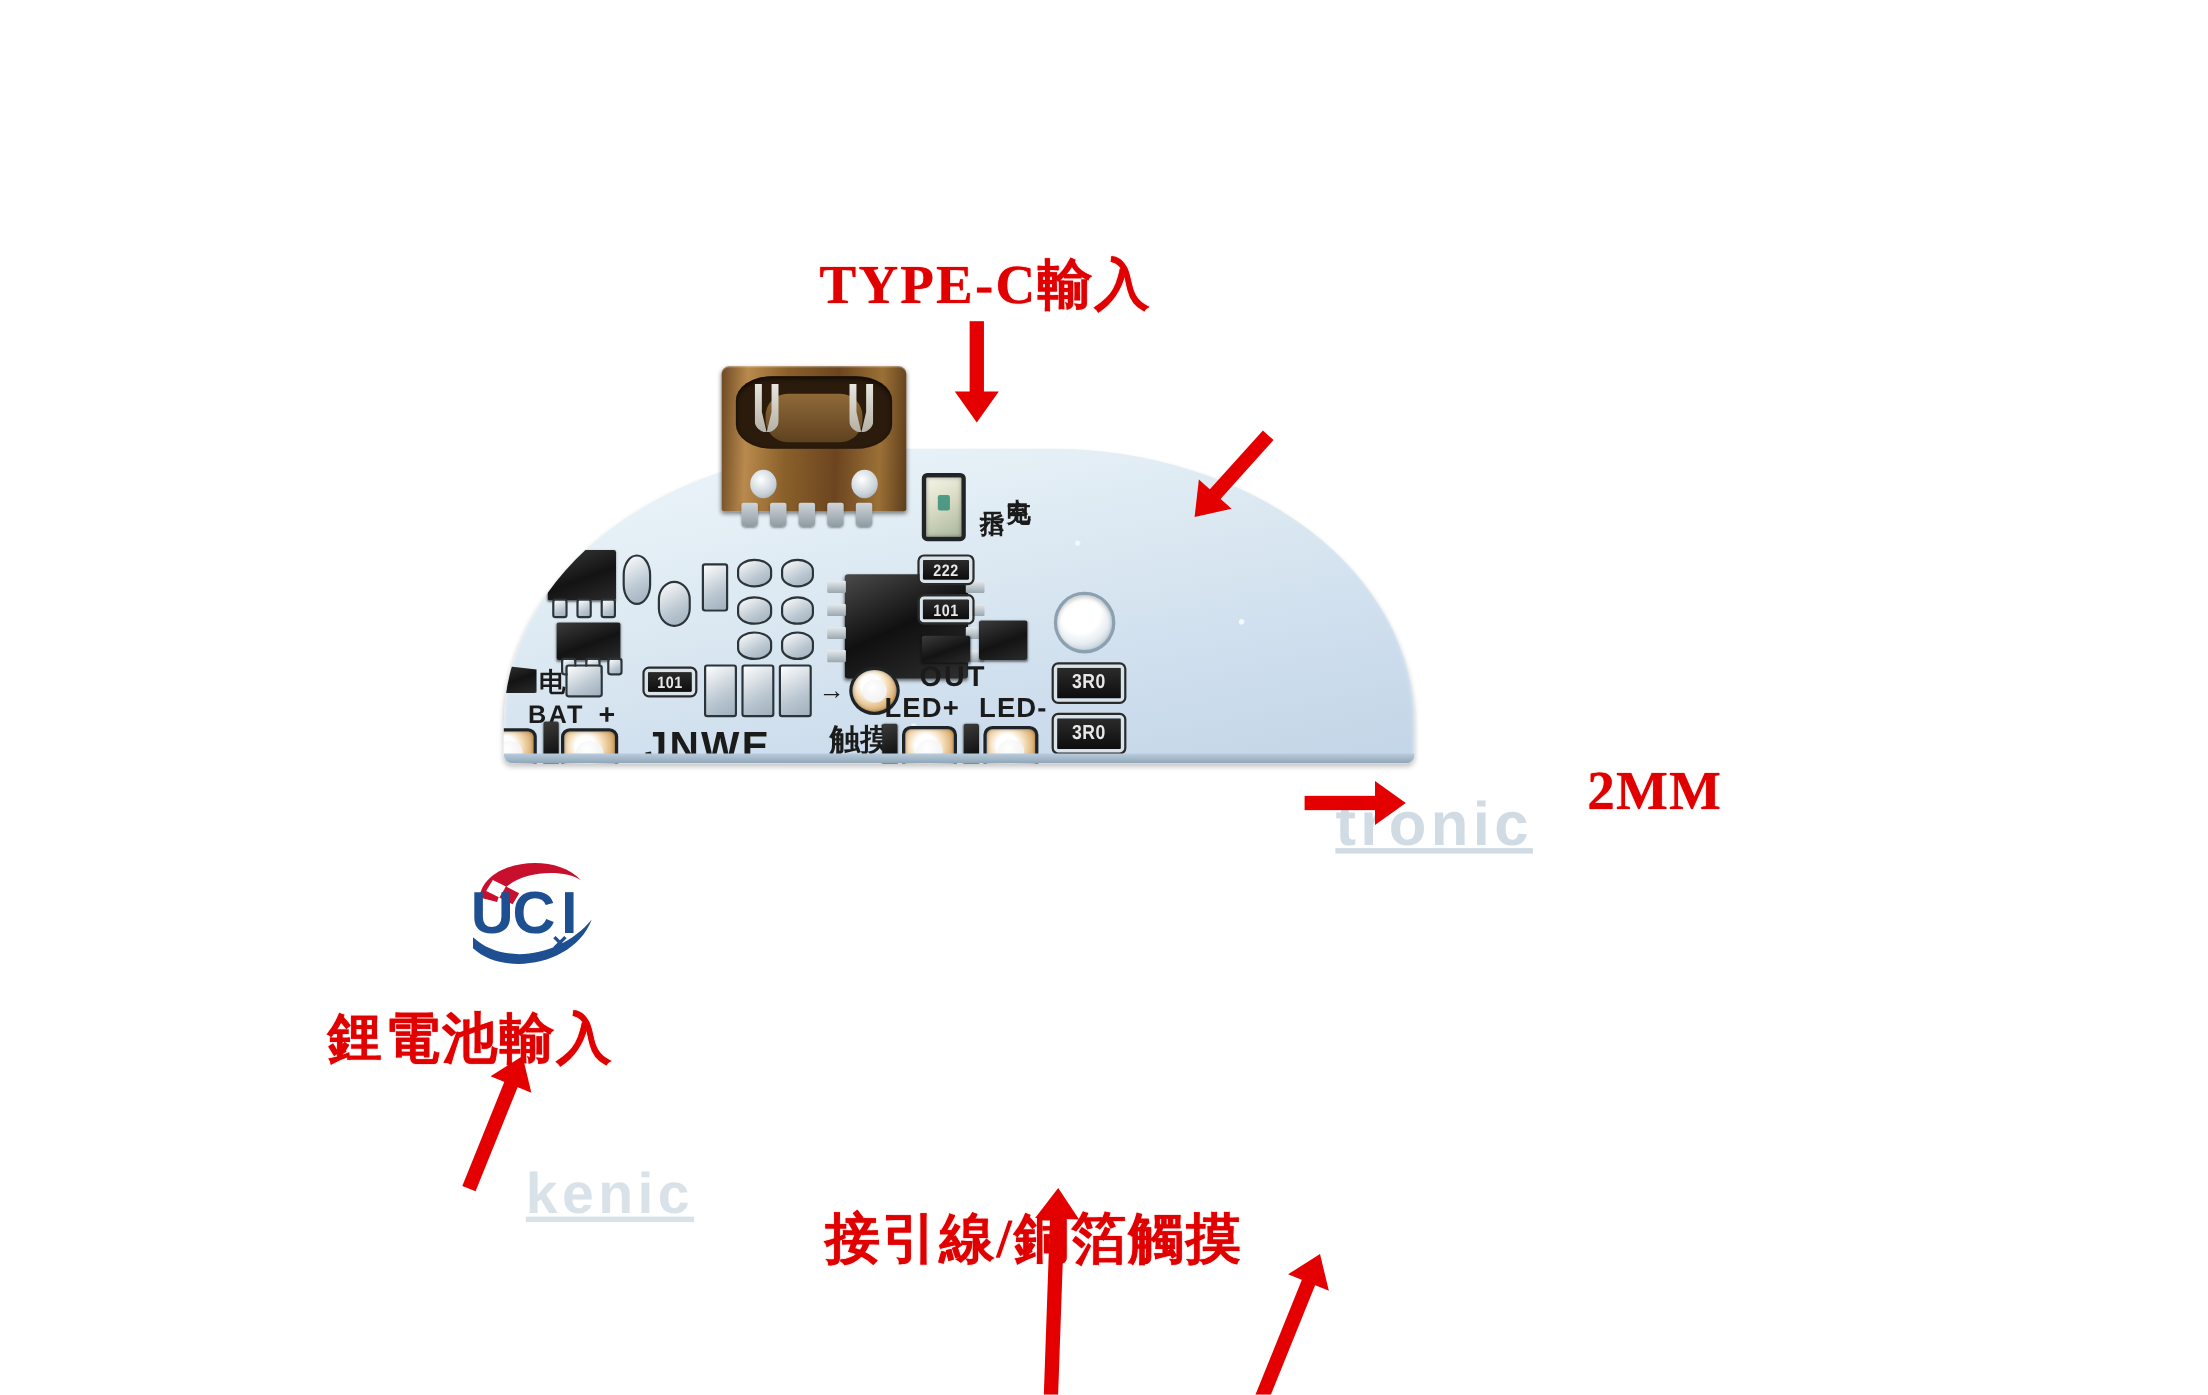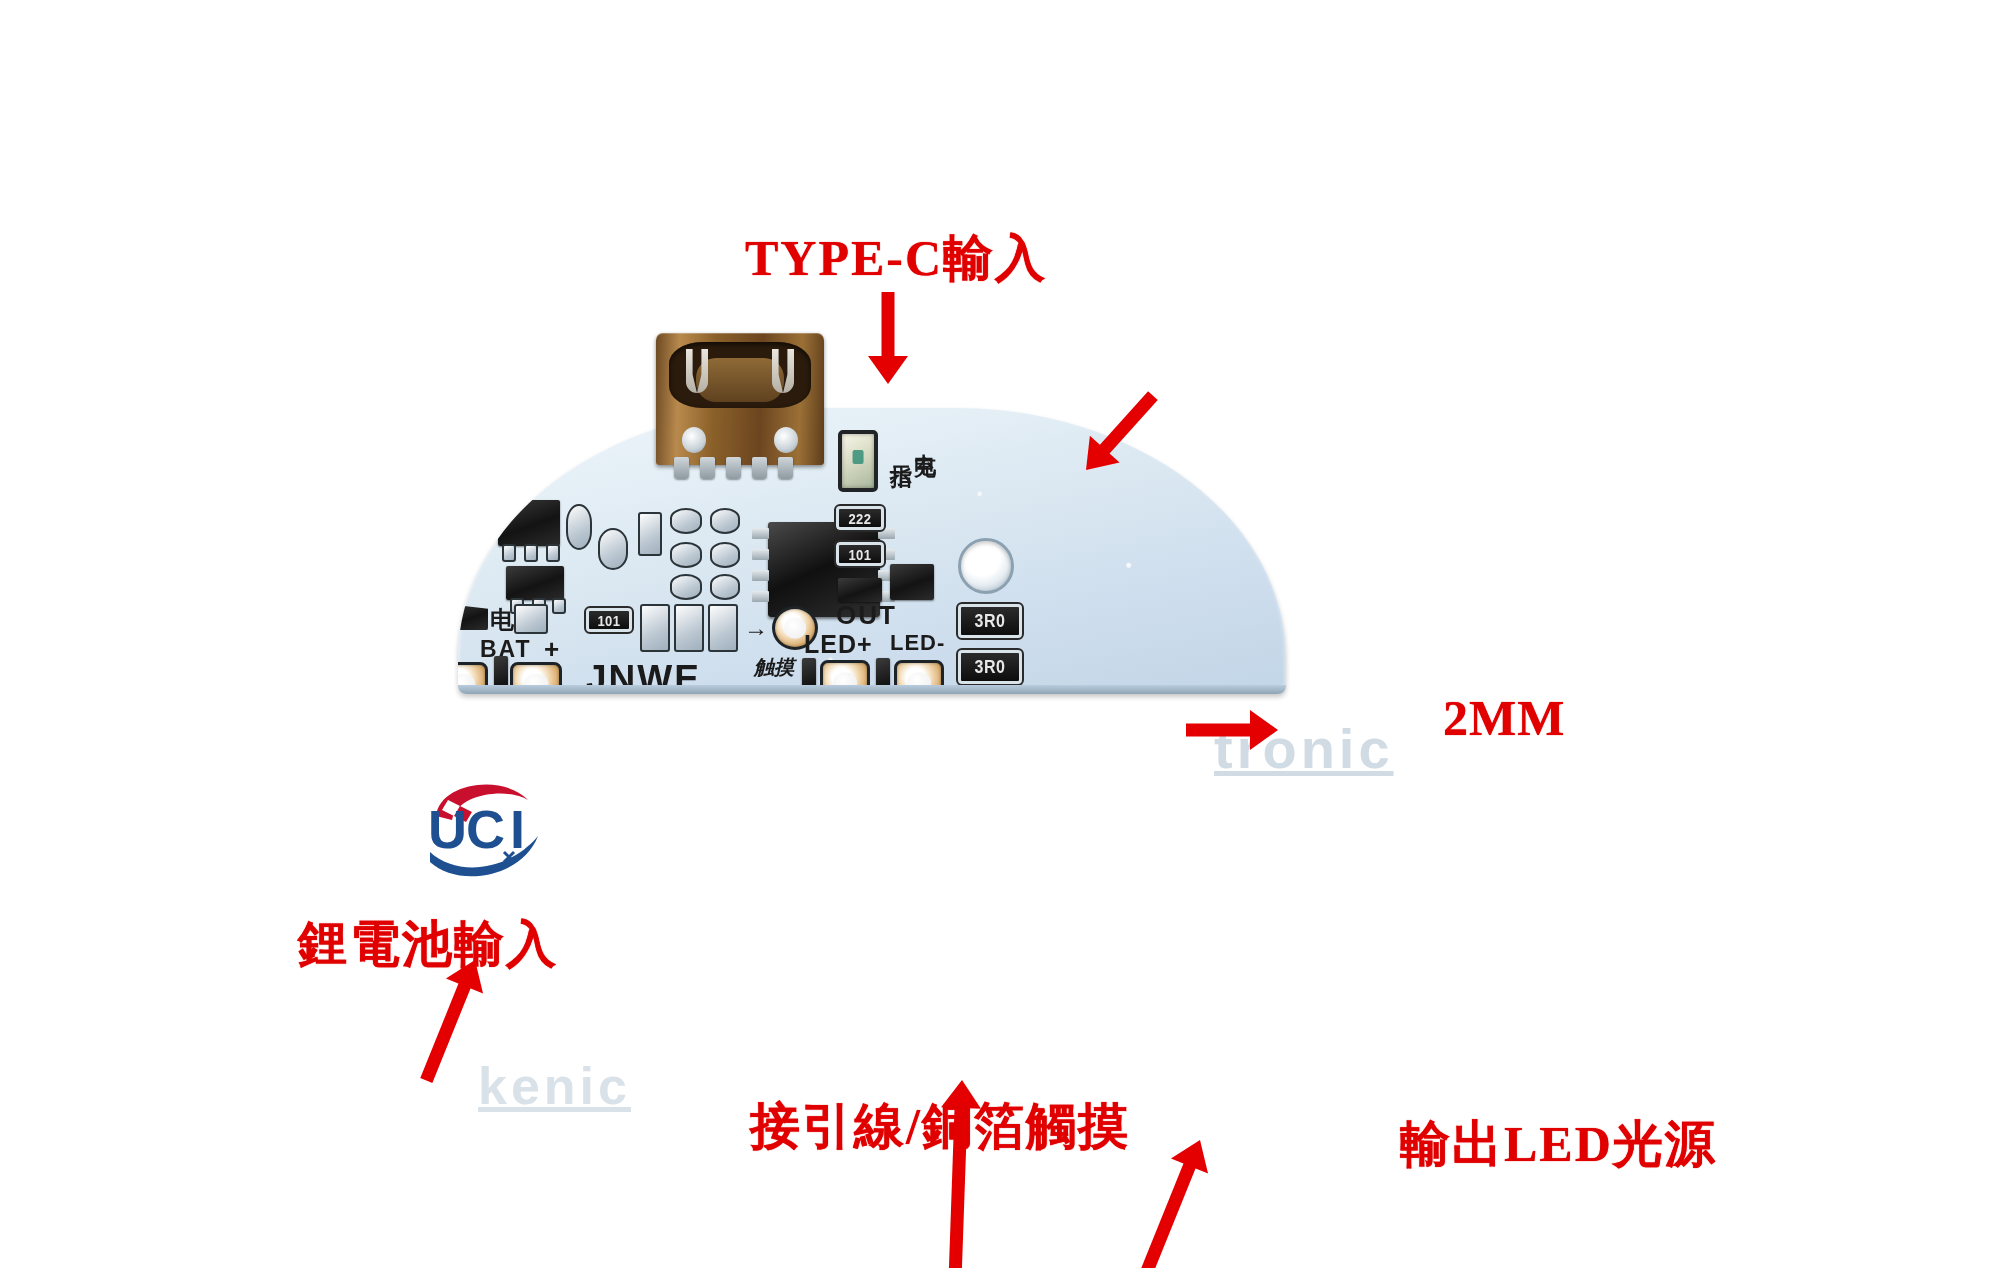--- a/index.html
+++ b/index.html
@@ -280,40 +280,40 @@
       <div class="pin" style="left:110px;top:69px;"></div>
     </div>
 
     <div class="part pad" style="left:182px;top:196px;width:30px;height:48px;"></div>
     <div class="part pad" style="left:216px;top:196px;width:30px;height:48px;"></div>
     <div class="part pad" style="left:250px;top:196px;width:30px;height:48px;"></div>
     <div class="silk" style="left:286px;top:206px;font-size:24px;">→</div>
     <div class="part thpad" style="left:314px;top:198px;width:46px;height:44px;border-radius:50%;">
       <div class="hole"></div>
     </div>
-    <div class="silk silk-cn" style="left:296px;top:246px;font-size:20px;font-style:italic;">触摸</div>
+    <div class="silk silk-cn" style="left:296px;top:246px;font-size:28px;">触摸</div>
 
     <div class="part led-ind" style="left:380px;top:22px;width:40px;height:62px;">
       <div class="die"></div>
     </div>
     <div class="silk silk-cn" style="left:452px;top:28px;font-size:22px;writing-mode:vertical-rl;">充电</div>
     <div class="silk silk-cn" style="left:428px;top:40px;font-size:22px;writing-mode:vertical-rl;">指示</div>
 
     <div class="part res" style="left:378px;top:98px;width:48px;height:24px;font-size:13px;">
       <span class="code">222</span>
     </div>
     <div class="part res" style="left:378px;top:134px;width:48px;height:24px;font-size:13px;">
       <span class="code">101</span>
     </div>
     <div class="part smd-black" style="left:380px;top:170px;width:44px;height:24px;"></div>
     <div class="part smd-black" style="left:432px;top:156px;width:44px;height:36px;"></div>
 
     <div class="silk" style="left:378px;top:192px;font-size:26px;letter-spacing:2px;">OUT</div>
     <div class="silk" style="left:346px;top:222px;font-size:25px;letter-spacing:1px;">LED+</div>
-    <div class="silk" style="left:432px;top:222px;font-size:22px;letter-spacing:1px;text-align:center;">LED-</div>
+    <div class="silk" style="left:432px;top:222px;font-size:25px;letter-spacing:1px;text-align:center;">LED-</div>
 
     <div class="part smd-black" style="left:344px;top:250px;width:14px;height:50px;"></div>
     <div class="part thpad" style="left:362px;top:252px;width:50px;height:46px;">
       <div class="hole"></div>
     </div>
     <div class="part smd-black" style="left:418px;top:250px;width:14px;height:50px;"></div>
     <div class="part thpad" style="left:436px;top:252px;width:50px;height:46px;">
       <div class="hole"></div>
     </div>
 
@@ -388,15 +388,14 @@
 
   <div class="anno" style="left:745px;top:232px;font-size:50px;">TYPE-C輸入</div>
 
 
   <div class="anno" style="left:1443px;top:692px;font-size:50px;letter-spacing:1px;">2MM</div>
 
   <div class="anno" style="left:298px;top:918px;font-size:50px;">鋰電池輸入</div>
 
   <div class="anno" style="left:750px;top:1100px;font-size:50px;">接引線/銅箔觸摸</div>
 
-  <div class="anno" style="left:1400px;top:1118px;font-size:50px;">輸出LED光源</div>
 
 </div>
 
 </body></html>

